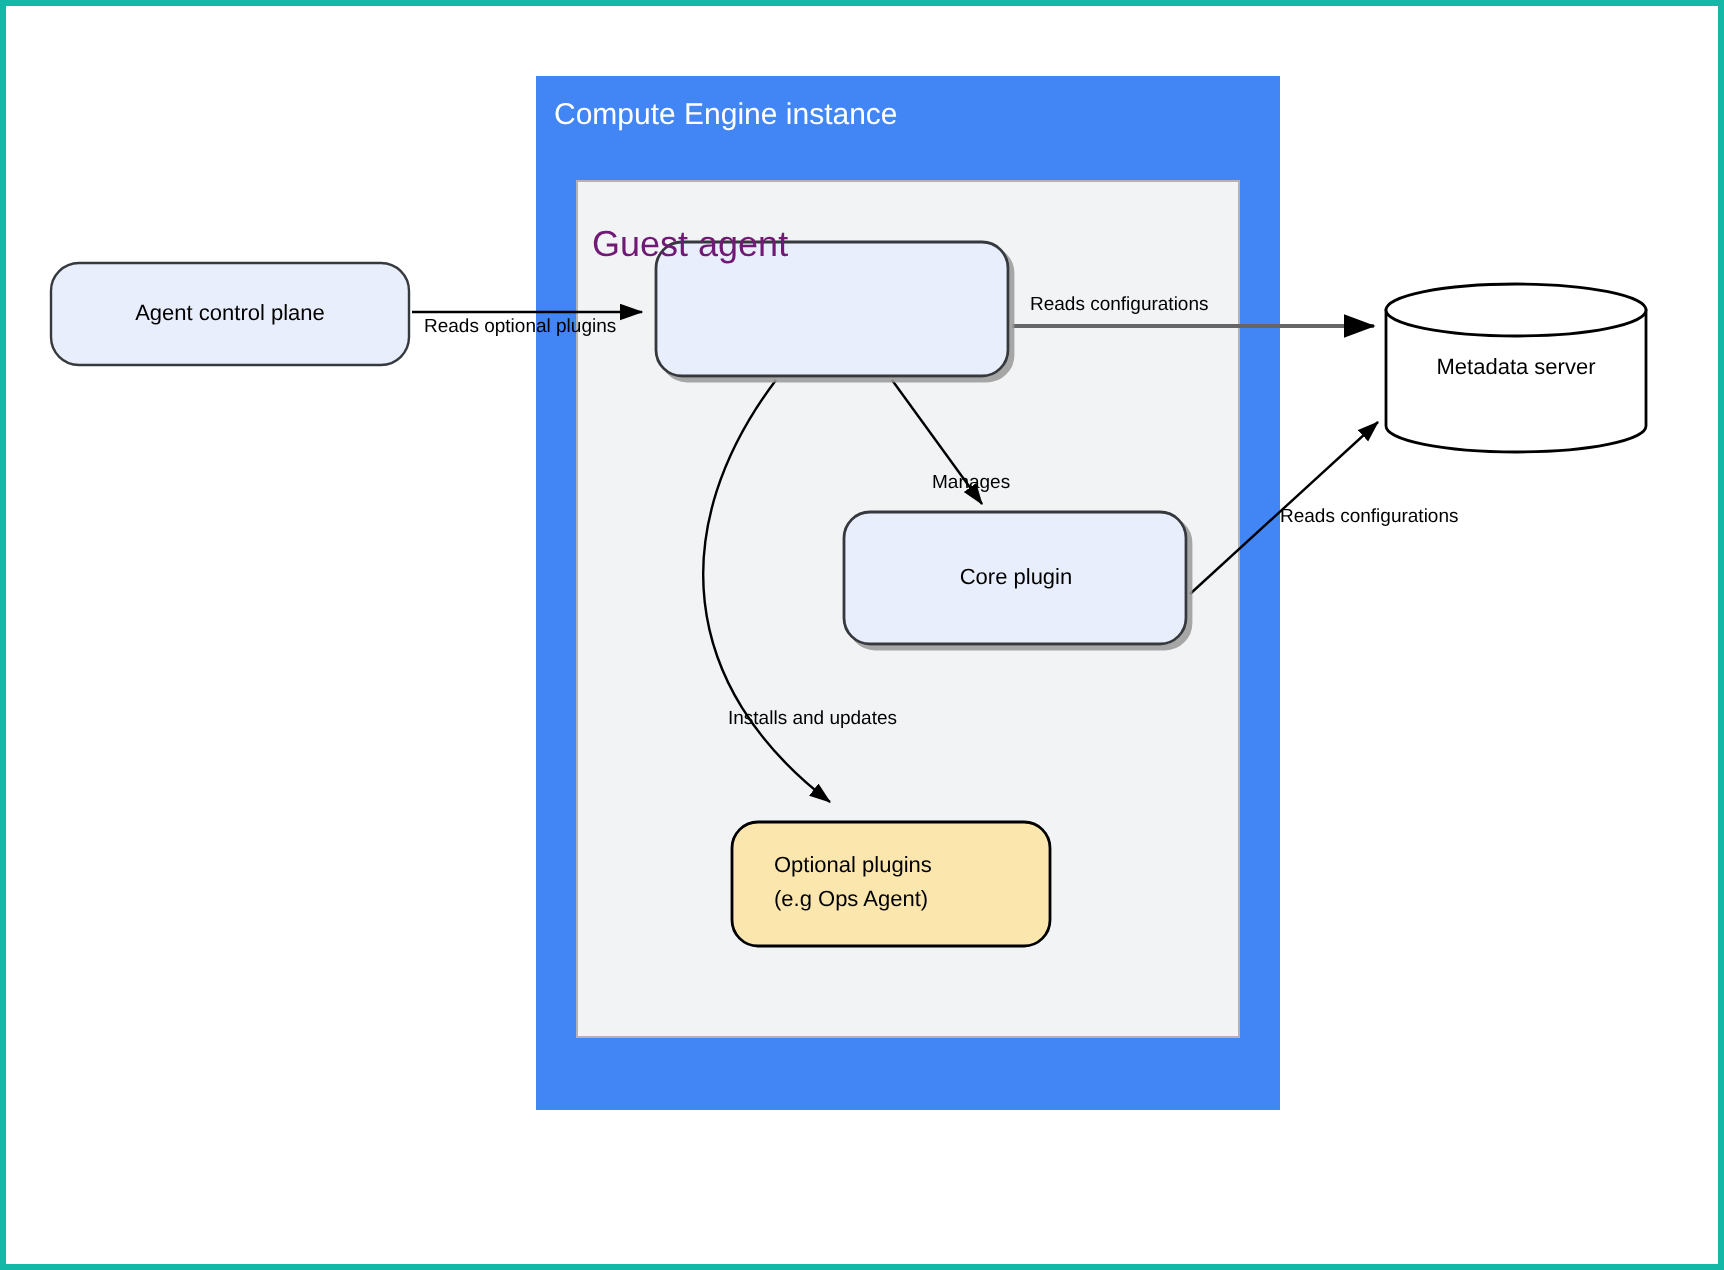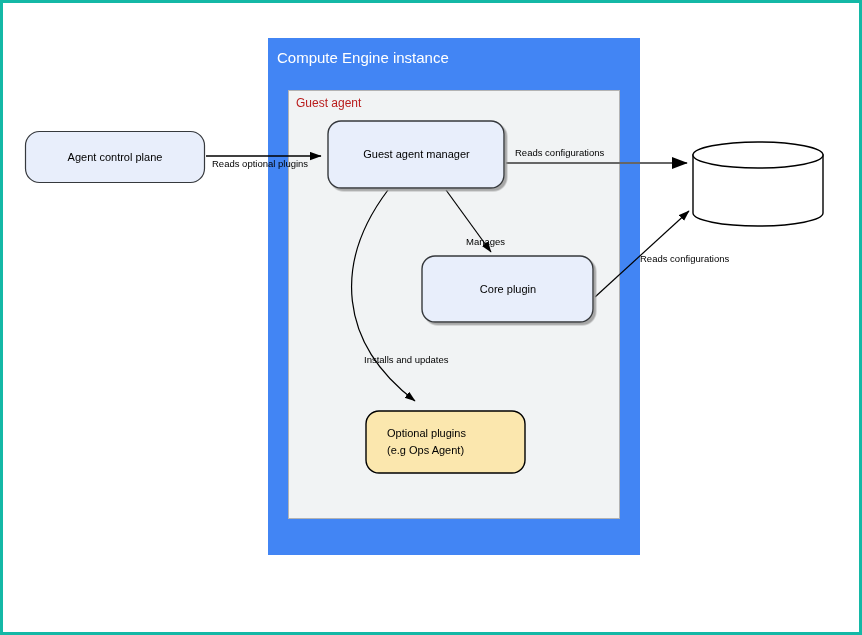--- a/index.html
+++ b/index.html
@@ -44,23 +44,23 @@
   .title-compute {
     position: absolute;
     left: 274px;
     top: 46px;
     font-size: 15px;
     color: #ffffff;
   }
   .title-guest {
     position: absolute;
     left: 293px;
-    top: 93px;
-    font-size: 12px;
-    color: #b91c1c;
+    top: 109px;
+    font-size: 18px;
+    color: #701a75;
   }
   .lbl-acp {
     left: 22px; top: 128px; width: 180px; height: 52px;
     font-size: 11px; color: #000;
   }
   .lbl-gam {
     left: 325px; top: 117px; width: 177px; height: 68px;
     font-size: 11px; color: #000;
   }
   .lbl-core {
@@ -126,29 +126,29 @@
       <path d="M 690 152 L 690 210 A 65 13 0 0 0 820 210 L 820 152 Z" fill="#ffffff" stroke="#000000" stroke-width="1.4"></path>
       <ellipse cx="755" cy="152" rx="65" ry="13" fill="#ffffff" stroke="#000000" stroke-width="1.4"></ellipse>
     </g>
   </svg>
 
   <div class="title-compute">Compute Engine instance</div>
   <div class="title-guest">Guest agent</div>
 
   <div class="node-label lbl-acp">Agent control plane</div>
 
-  <div class="node-label lbl-gam">Guest agent manager</div>
 
   <div class="node-label lbl-opt">
     <span class="line">Optional plugins</span>
     <span class="line">(e.g  Ops Agent)</span>
   </div>
 
   <div class="node-label lbl-core">Core plugin</div>
 
+  <div class="node-label lbl-meta">Metadata server</div>
 
   <div class="edge-label" style="left:209px; top:155px;">Reads optional plugins</div>
 
   <div class="edge-label" style="left:512px; top:144px;">Reads configurations</div>
 
   <div class="edge-label" style="left:463px; top:214px;margin-top:19px;">Manages</div>
 
   <div class="edge-label" style="left:361px; top:335px;margin-top:16px;">Installs and updates</div>
 
   <div class="edge-label" style="left:637px; top:250px;">Reads configurations</div>

